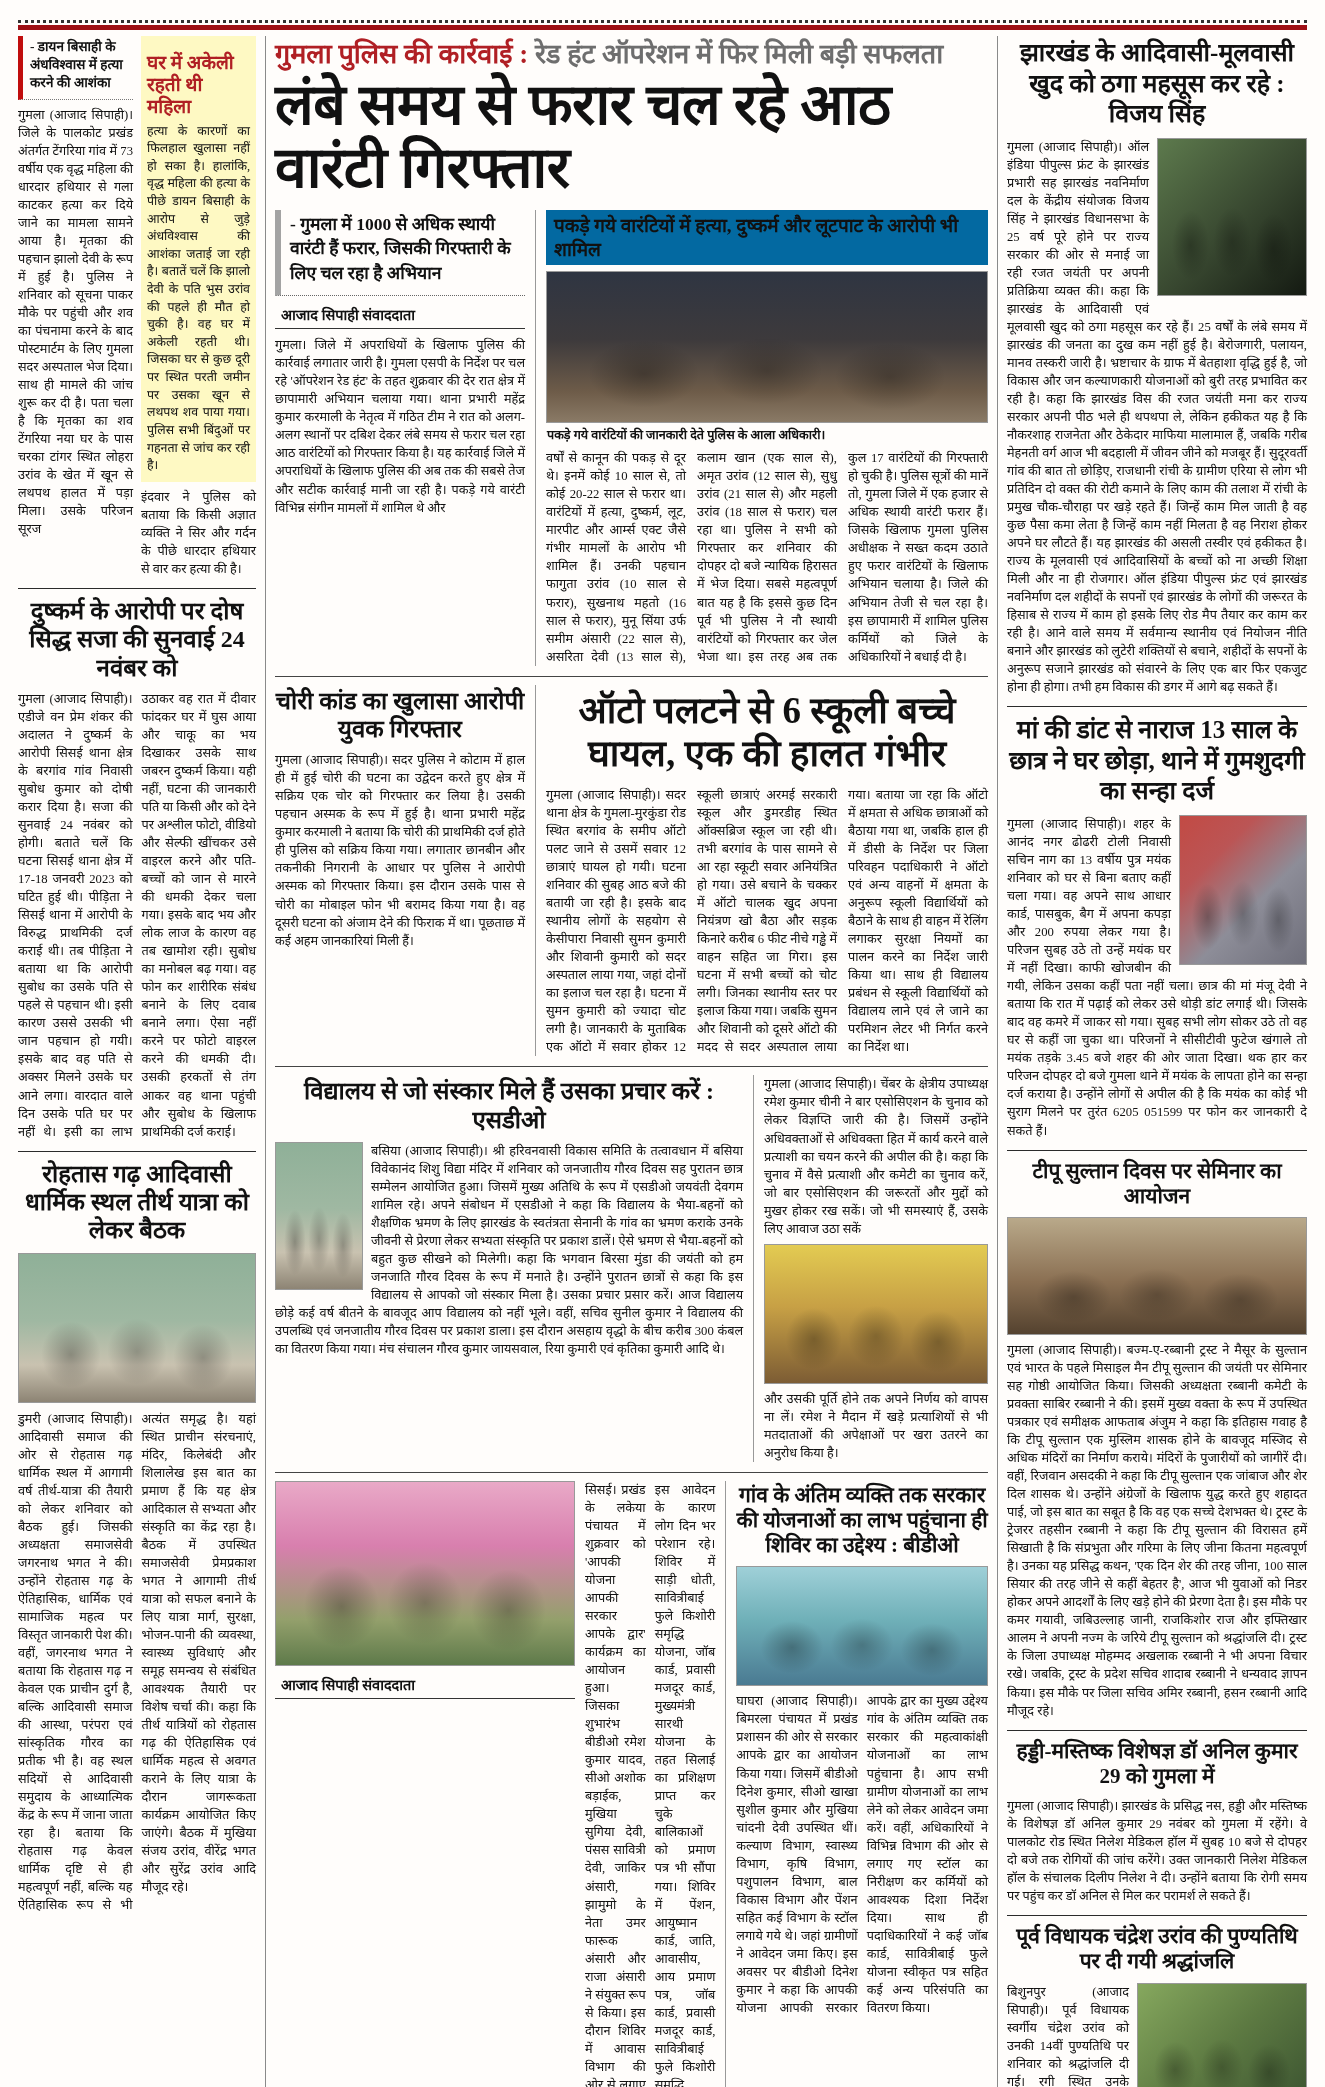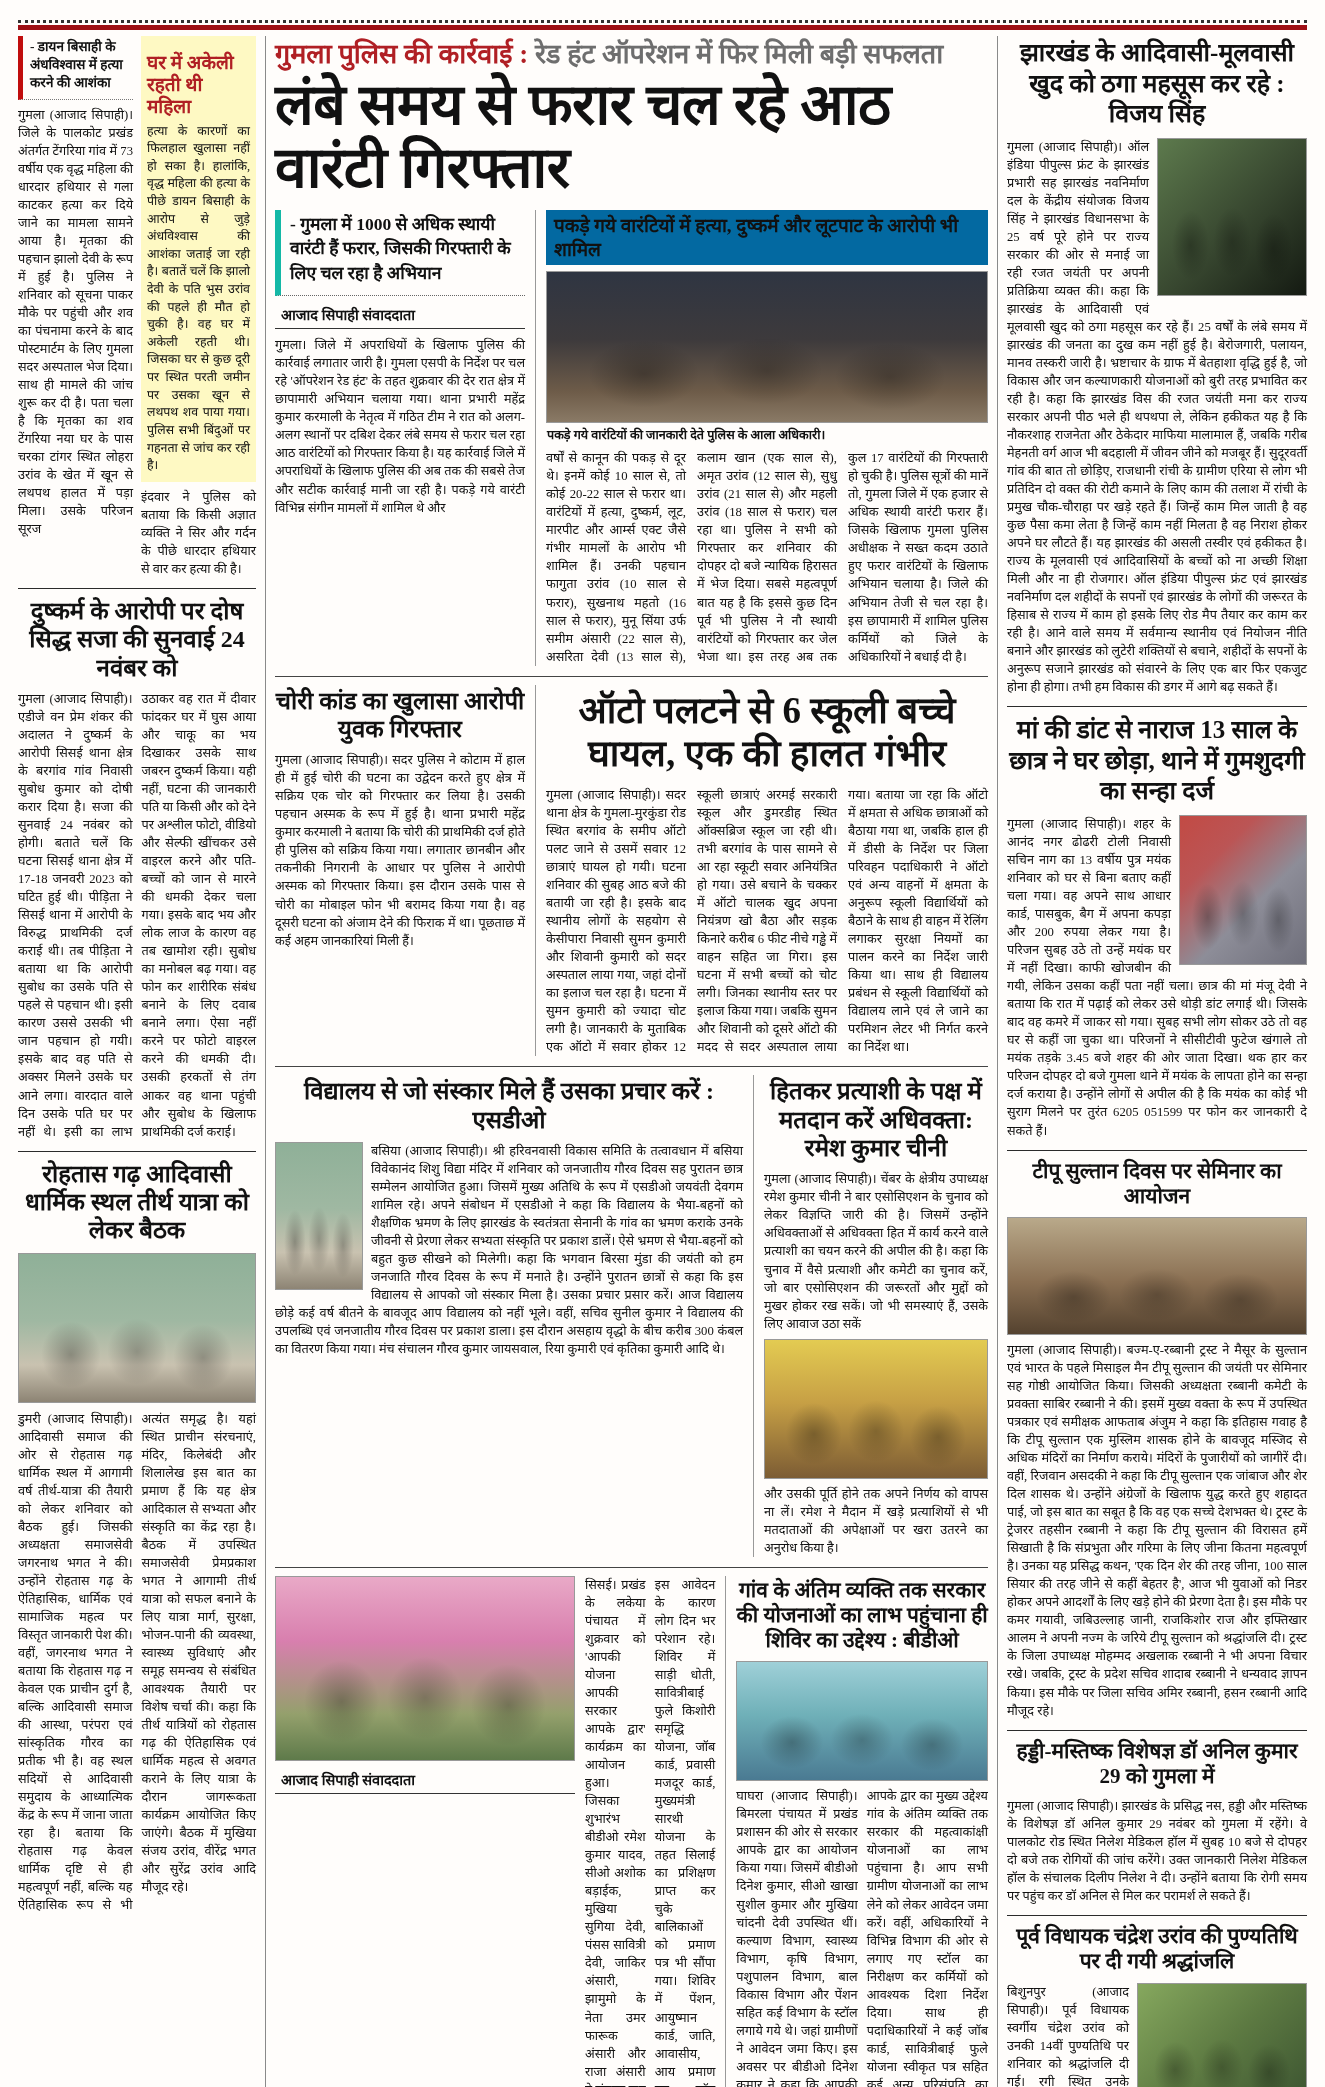--- a/index.html
+++ b/index.html
@@ -67,21 +67,21 @@
   .caption { font-size:12.6px; font-weight:bold; padding:3px 1px 0; }
 
   
   .kicker { font-size:27px; font-weight:bold; line-height:1.2; margin:2px 0 4px; }
   .kicker .kred { color:#b01f24; }
   .kicker .kgray { color:#6e6e6e; }
   .h-xl { font-size:57px; font-weight:bold; line-height:1.1; letter-spacing:-0.5px; margin-bottom:10px; }
   .main-row { display:flex; gap:10px; }
   .main-left { width:250px; flex:none; }
   .main-right { flex:1; min-width:0; border-left:1px solid #999; padding-left:10px; }
-  .pullquote { border-left:6px solid #14b8a6; padding:2px 0 10px 9px; font-size:17.5px; font-weight:bold; line-height:1.4; border-bottom:1px dotted #666; margin-bottom:6px; }
+  .pullquote { border-left:6px solid #a3a3a3; padding:2px 0 10px 9px; font-size:17.5px; font-weight:bold; line-height:1.4; border-bottom:1px dotted #666; margin-bottom:6px; }
   .byline { font-weight:bold; font-size:14.5px; border-bottom:1.5px solid #333; padding:2px 0 4px 6px; margin-bottom:7px; }
   .ystrip { background:#0369a1; font-weight:bold; font-size:19px; padding:4px 8px; margin-bottom:6px; line-height:1.25; }
 
   .row2, .row3, .row4 { display:flex; gap:10px; margin-top:10px; padding-top:8px; border-top:1.5px solid #444; }
   .sub-l { width:250px; flex:none; }
   .sub-r { flex:1; min-width:0; border-left:1px solid #999; padding-left:10px; }
   .h-lg { font-size:37px; font-weight:bold; line-height:1.18; text-align:center; margin:4px 0 10px; }
   .h-lg2 { font-size:36px; font-weight:bold; line-height:1.16; margin:2px 0 10px; }
 
   .school-photo { float:left; width:88px; height:148px; margin:0 8px 4px 0; }
@@ -175,21 +175,20 @@
 
       <div class="row3">
         <div style="flex:1.6; min-width:0;">
           <div class="h-left">विद्यालय से जो संस्कार मिले हैं उसका प्रचार करें : एसडीओ</div>
           <div>
             <div class="photo ph-meeting school-photo"></div>
             <div class="body">बसिया (आजाद सिपाही)। श्री हरिवनवासी विकास समिति के तत्वावधान में बसिया विवेकानंद शिशु विद्या मंदिर में शनिवार को जनजातीय गौरव दिवस सह पुरातन छात्र सम्मेलन आयोजित हुआ। जिसमें मुख्य अतिथि के रूप में एसडीओ जयवंती देवगम शामिल रहे। अपने संबोधन में एसडीओ ने कहा कि विद्यालय के भैया-बहनों को शैक्षणिक भ्रमण के लिए झारखंड के स्वतंत्रता सेनानी के गांव का भ्रमण कराके उनके जीवनी से प्रेरणा लेकर सभ्यता संस्कृति पर प्रकाश डालें। ऐसे भ्रमण से भैया-बहनों को बहुत कुछ सीखने को मिलेगी। कहा कि भगवान बिरसा मुंडा की जयंती को हम जनजाति गौरव दिवस के रूप में मनाते है। उन्होंने पुरातन छात्रों से कहा कि इस विद्यालय से आपको जो संस्कार मिला है। उसका प्रचार प्रसार करें। आज विद्यालय छोड़े कई वर्ष बीतने के बावजूद आप विद्यालय को नहीं भूले। वहीं, सचिव सुनील कुमार ने विद्यालय की उपलब्धि एवं जनजातीय गौरव दिवस पर प्रकाश डाला। इस दौरान असहाय वृद्धो के बीच करीब 300 कंबल का वितरण किया गया। मंच संचालन गौरव कुमार जायसवाल, रिया कुमारी एवं कृतिका कुमारी आदि थे।</div>
           </div>
         </div>
         <div class="sub-r" style="flex:0 0 235px;">
-          <div class="h-left">हितकर प्रत्याशी के पक्ष में मतदान करें अधिवक्ता: रमेश कुमार चीनी</div>
           <div class="body">गुमला (आजाद सिपाही)। चेंबर के क्षेत्रीय उपाध्यक्ष रमेश कुमार चीनी ने बार एसोसिएशन के चुनाव को लेकर विज्ञप्ति जारी की है। जिसमें उन्होंने अधिवक्ताओं से अधिवक्ता हित में कार्य करने वाले प्रत्याशी का चयन करने की अपील की है। कहा कि चुनाव में वैसे प्रत्याशी और कमेटी का चुनाव करें, जो बार एसोसिएशन की जरूरतों और मुद्दों को मुखर होकर रख सकें। जो भी समस्याएं हैं, उसके लिए आवाज उठा सकें</div>
           <div class="photo ph-chini" style="height:140px; margin:6px 0;"></div>
           <div class="body">और उसकी पूर्ति होने तक अपने निर्णय को वापस ना लें। रमेश ने मैदान में खड़े प्रत्याशियों से भी मतदाताओं की अपेक्षाओं पर खरा उतरने का अनुरोध किया है।</div>
         </div>
       </div>
 
       <div class="row4">
         <div style="flex:1.75; min-width:0;">
           <div class="sisai-row">
             <div class="sisai-photo-wrap">

